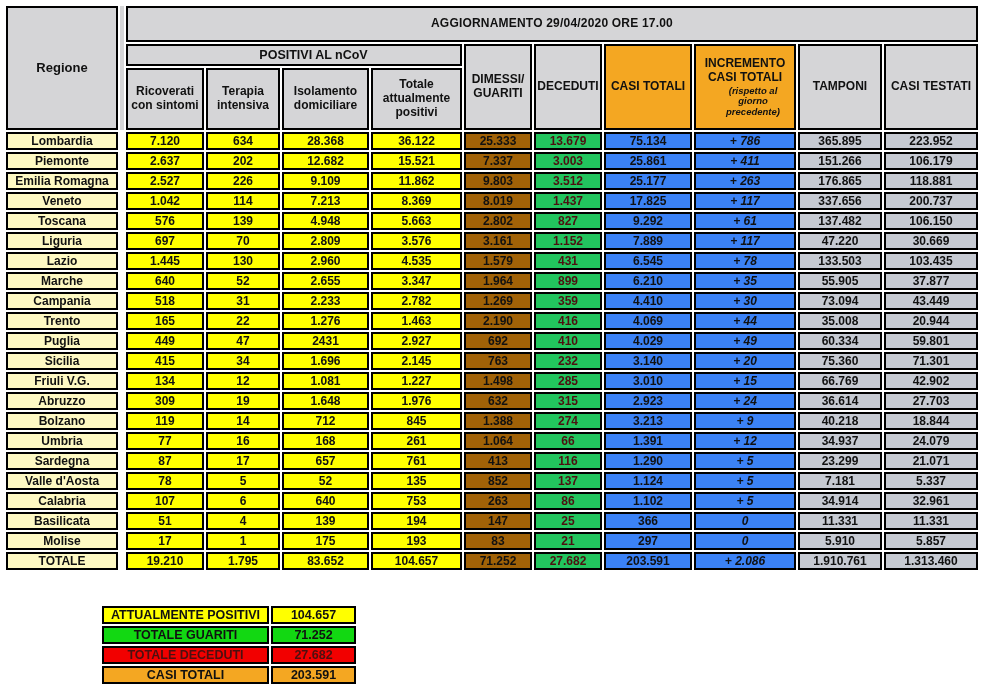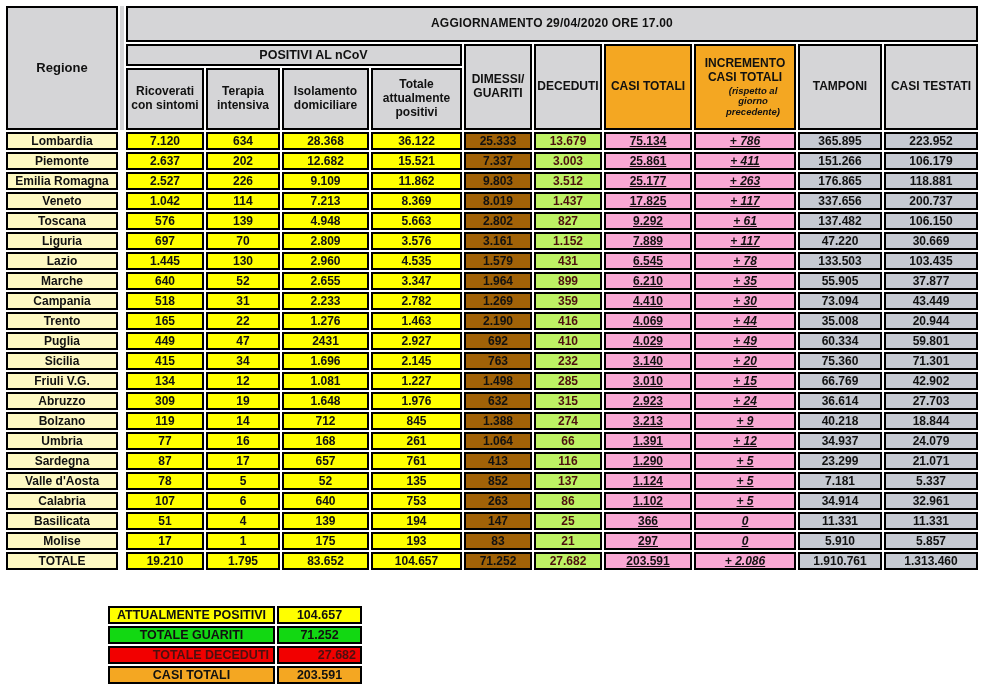--- a/index.html
+++ b/index.html
@@ -19,34 +19,34 @@
   #main th.regione-cell{font-size:13px;}
   #main th.orange-h{background:#f4a722;}
   #main th .note{display:block;font-size:9.5px;font-style:italic;font-weight:600;line-height:1.1;margin-top:1px;padding-left:16px;}
   #main th .wrap2{white-space:pre-line;}
 
   #main td{height:18px;font-size:12px;padding:0 2px;}
   td.spacer, th.spacer{border:none;background:transparent;}
   td.region{background:#fef9c3;font-size:12.5px;}
   td.yellow{background:#ffff00;}
   td.green{background:#a16207;}
-  td.red{background:#bef264;color:#4d1010;}
-  td.orange{background:#f9a8d4;text-decoration:underline;}
+  td.red{background:#22c55e;color:#4d1010;}
+  td.orange{background:#3b82f6;}
   td.gray{background:#c6cad2;}
   td.italic{font-style:italic;}
   tr.totale td{border-width:2px;font-size:12.5px;}
 
   
-  #summary{position:absolute;left:106px;top:604px;}
+  #summary{position:absolute;left:100px;top:604px;}
   #summary td{height:17px;font-size:12.5px;padding:0 4px;}
   #summary td.lab{width:167px;}
   #summary td.val{width:85px;}
   #summary tr.yellow td{background:#ffff00;}
   #summary tr.green td{background:#12d812;}
-  #summary tr.red td{background:#f20000;color:#4d1010;text-align:right;}
+  #summary tr.red td{background:#f20000;color:#4d1010;}
   #summary tr.orange td{background:#f4a722;}
 </style>
 </head>
 <body>
 
 <div class="page">
 
   <table id="main">
     <colgroup>
       <col style="width:112px">

